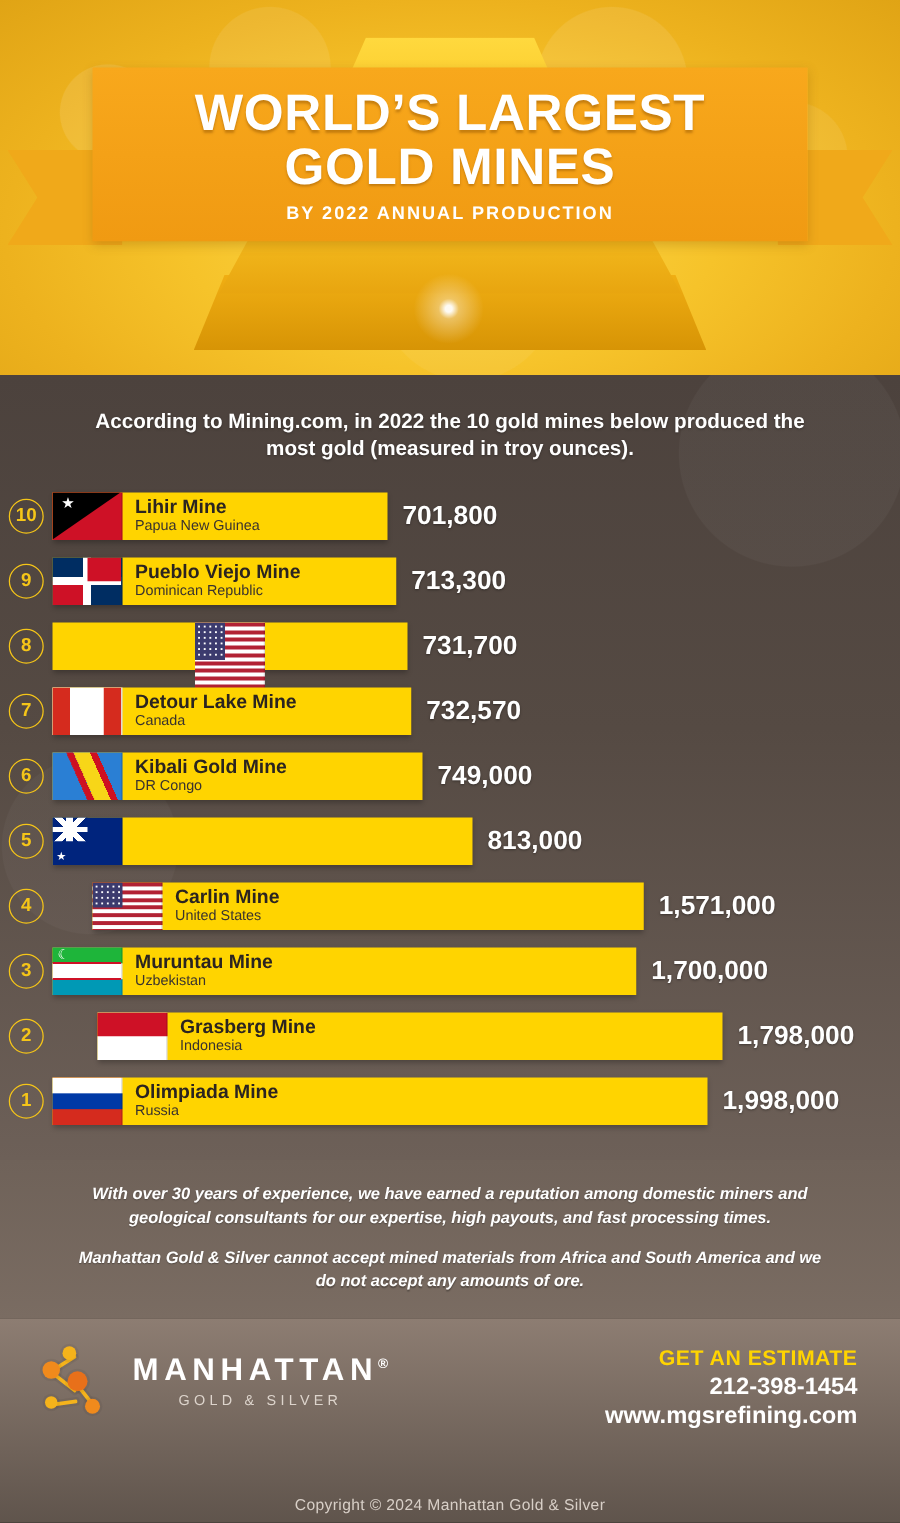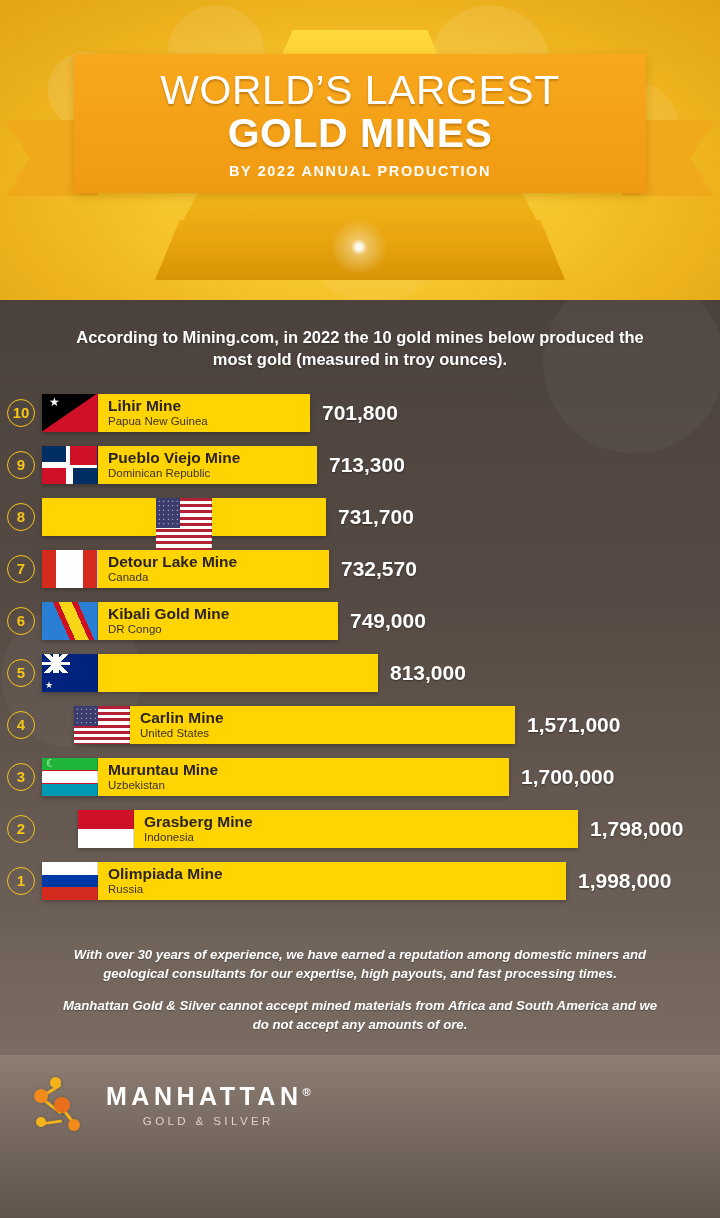--- a/index.html
+++ b/index.html
@@ -66,21 +66,21 @@
   .ribbon-left::after { right:0; clip-path: polygon(0 0, 100% 0, 100% 100%); }
   .ribbon-right::after { left:0; clip-path: polygon(0 0, 100% 0, 0 100%); }
 
   .title-plate {
     position:absolute; left:74px; top:54px; width:572px; padding:16px 10px 14px;
     background: linear-gradient(180deg,#f8a81c,#f09a12);
     text-align:center;
     box-shadow: 0 3px 8px rgba(120,70,0,.25);
   }
   .title-line1 {
-    color:#fff; font-size:41px; font-weight:normal; letter-spacing:.5px; line-height:1.02;
+    color:#fff; font-size:41px; font-weight:bold; letter-spacing:.5px; line-height:1.02;
     text-shadow: 0 2px 2px rgba(140,80,0,.45);
   }
   .title-line2 {
     color:#fff; font-size:41px; font-weight:bold; letter-spacing:.5px; line-height:1.05;
     text-shadow: 0 2px 2px rgba(140,80,0,.45);
   }
   .title-sub {
     margin-top:8px; color:#fff; font-size:14.5px; font-weight:bold; letter-spacing:1.6px;
   }
 
@@ -425,16 +425,22 @@
             <span class="b"></span>
             <span class="c"></span>
             <span class="d"></span>
             <span class="e"></span>
         </div>
         <div class="logo-text">
           <div class="l-main"><span>MANHATTAN</span><sup>®</sup></div>
           <div class="l-sub">GOLD &amp; SILVER</div>
         </div>
       </div>
+      <div class="contact">
+        <div class="cta">GET AN ESTIMATE</div>
+        <div class="phone">212-398-1454</div>
+        <div class="web">www.mgsrefining.com</div>
+      </div>
     </div>
+    <div class="copyright">Copyright © 2024 Manhattan Gold &amp; Silver</div>
   </div>
 
 </div>
 
 </body></html>

